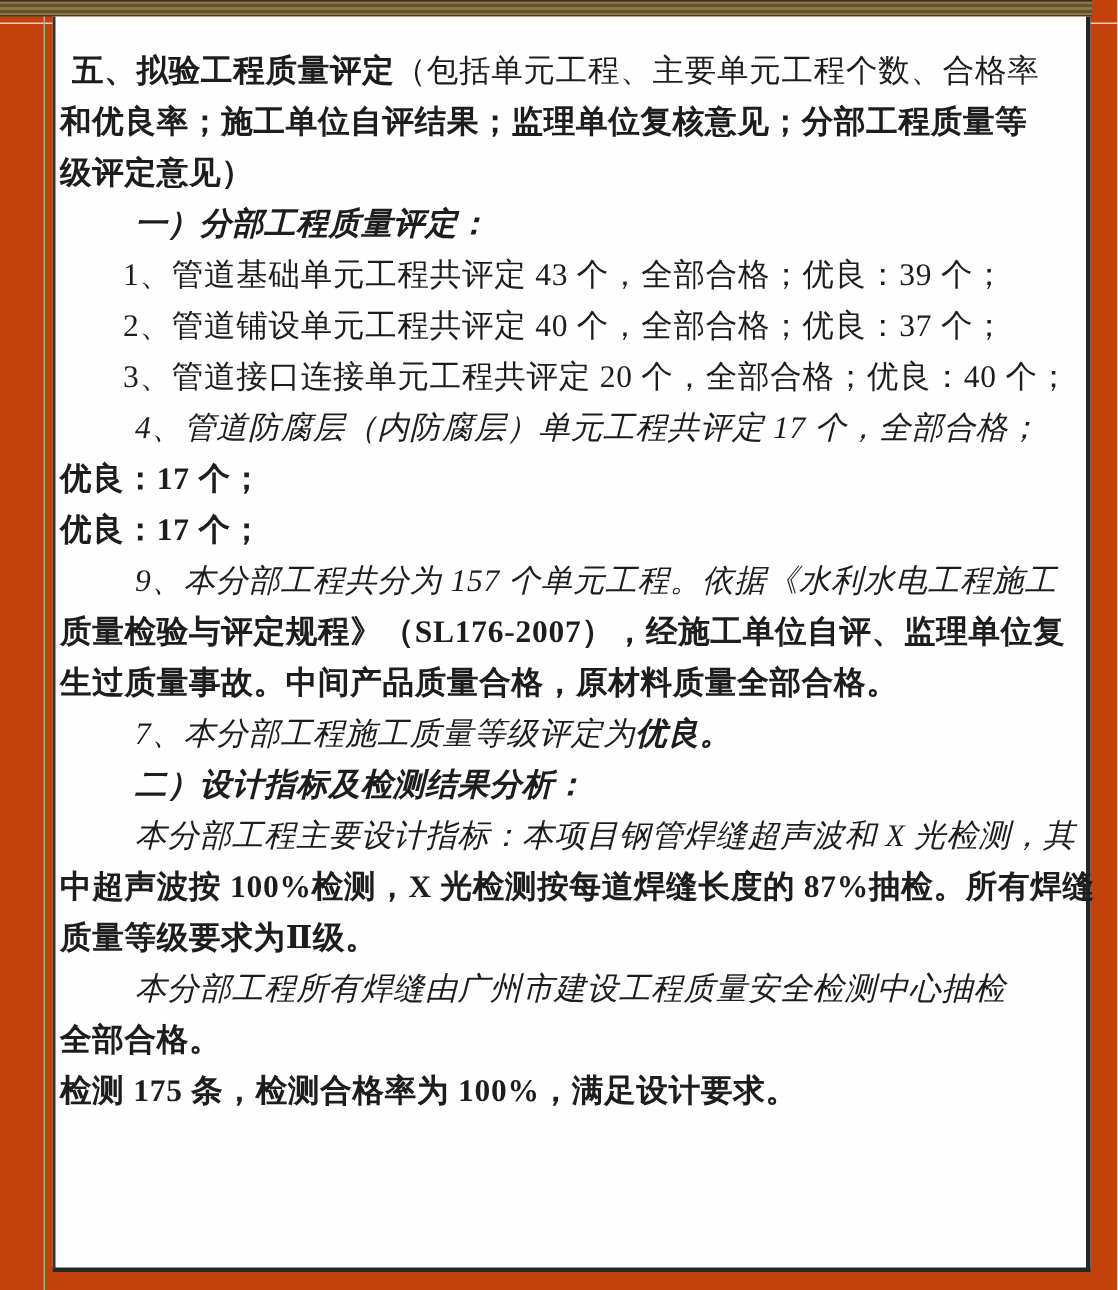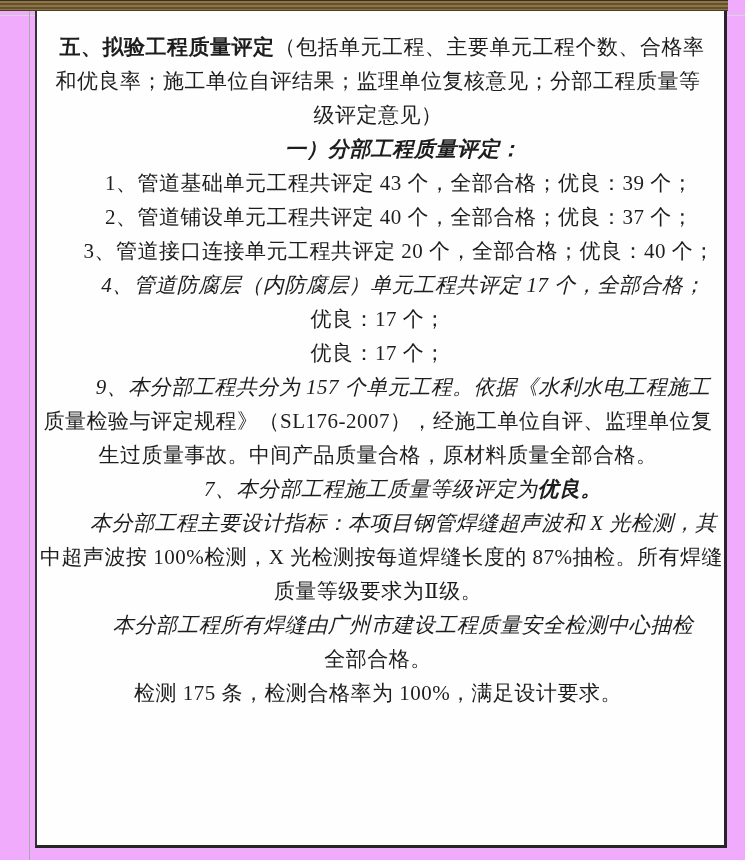--- a/index.html
+++ b/index.html
@@ -4,24 +4,23 @@
 <style>
   html, body {
     margin: 0;
     padding: 0;
     background: #ffffff;
   }
   .page {
     position: relative;
     width: 745px;
     height: 860px;
-    background: #f0abfc;
+    background: #c2410c;
     overflow: hidden;
     font-family: "Liberation Serif", "DejaVu Serif", serif;
-    text-align: center;
   }
   .top-bar {
     position: absolute;
     left: 0; top: 0;
     width: 728px; height: 11px;
     background: repeating-linear-gradient(
       180deg,
       #8d7547 0px, #8d7547 2px,
       #64522f 2px, #64522f 4px
     );
@@ -58,21 +57,21 @@
     line-height: 34px;
     letter-spacing: 0.5px;
   }
   .line {
     white-space: nowrap;
     height: 34px;
   }
   .ind-t { padding-left: 8px; }
   .ind-a { padding-left: 42px; }
   .ind-b { padding-left: 50px; font-style: italic; }
-  .ind-n { padding-left: 0; }
+  .ind-n { padding-left: 0; font-weight: bold; }
   .hei {
     font-family: "Liberation Sans", "DejaVu Sans", sans-serif;
     font-weight: 700;
     letter-spacing: 0.5px;
   }
 </style>
 </head>
 <body>
 
 <div class="page">
@@ -88,20 +87,21 @@
         <div class="line ind-a"><span>1、管道基础单元工程共评定 43 个，全部合格；优良：39 个；</span></div>
         <div class="line ind-a"><span>2、管道铺设单元工程共评定 40 个，全部合格；优良：37 个；</span></div>
         <div class="line ind-a"><span>3、管道接口连接单元工程共评定 20 个，全部合格；优良：40 个；</span></div>
         <div class="line ind-b"><span>4、管道防腐层（内防腐层）单元工程共评定 17 个，全部合格；</span></div>
         <div class="line ind-n"><span>优良：17 个；</span></div>
         <div class="line ind-n"><span>优良：17 个；</span></div>
         <div class="line ind-b"><span>9、本分部工程共分为 157 个单元工程。依据《水利水电工程施工</span></div>
         <div class="line ind-n"><span>质量检验与评定规程》（SL176-2007），经施工单位自评、监理单位复</span></div>
         <div class="line ind-n"><span>生过质量事故。中间产品质量合格，原材料质量全部合格。</span></div>
         <div class="line ind-b"><span>7、本分部工程施工质量等级评定为</span><span class="hei">优良。</span></div>
+        <div class="line ind-b"><span class="hei">二）设计指标及检测结果分析：</span></div>
         <div class="line ind-b"><span>本分部工程主要设计指标：本项目钢管焊缝超声波和 X 光检测，其</span></div>
         <div class="line ind-n"><span>中超声波按 100%检测，X 光检测按每道焊缝长度的 87%抽检。所有焊缝</span></div>
         <div class="line ind-n"><span>质量等级要求为Ⅱ级。</span></div>
         <div class="line ind-b"><span>本分部工程所有焊缝由广州市建设工程质量安全检测中心抽检</span></div>
         <div class="line ind-n"><span>全部合格。</span></div>
         <div class="line ind-n"><span>检测 175 条，检测合格率为 100%，满足设计要求。</span></div>
       </div>
   </div>
 </div>
 

